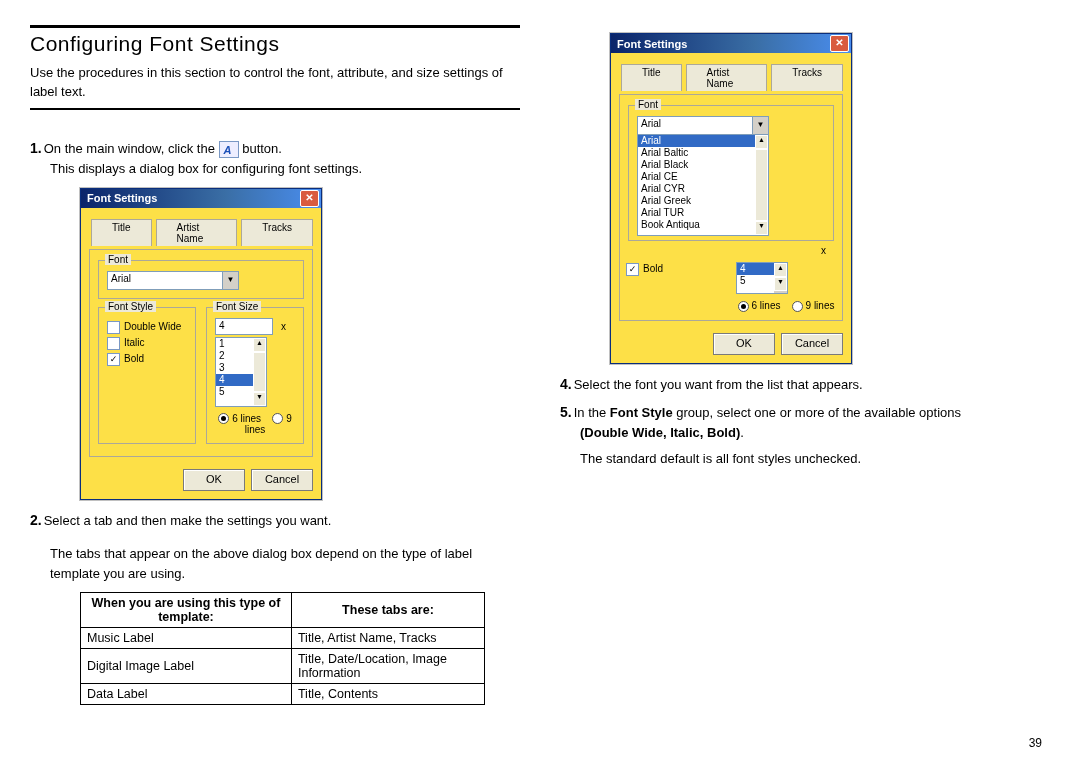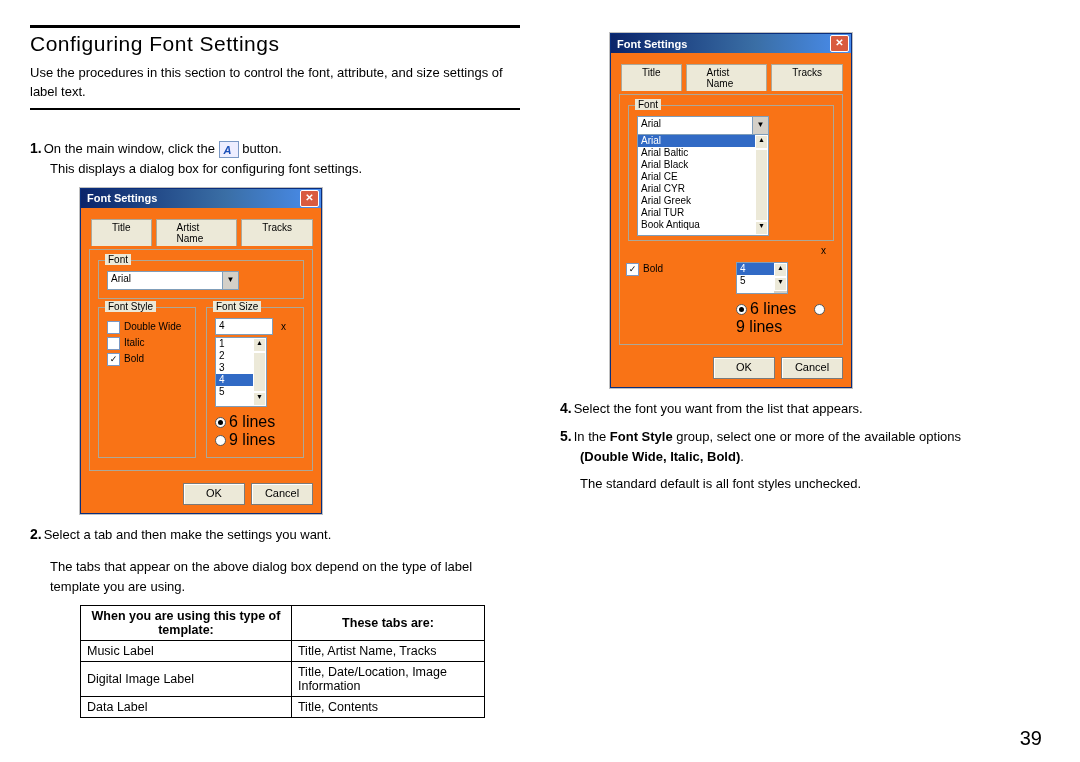--- a/index.html
+++ b/index.html
@@ -72,21 +72,21 @@
     font-size: 11px;
     font-style: italic;
     position: absolute;
     left: 4px;
     top: 0px;
   }
   
   .dialog {
     width: 240px;
     border: 1px solid #0a2e7c;
-    background: #f97316;
+    background: #fde047;
     font-family: Tahoma, Arial, sans-serif;
     font-size: 11px;
     margin: 8px 0 10px 50px;
     box-shadow: 0 0 0 1px #c0c0c0;
   }
   .titlebar {
     background: linear-gradient(to right, #0a246a, #3a6ea5 60%, #4a8ef0);
     color: #fff;
     height: 19px;
     display: flex;
@@ -234,22 +234,23 @@
     background: #fff;
     font-size: 10px;
     padding: 0 3px;
     line-height: 14px;
   }
   .x-label {
     font-size: 10px;
     margin-left: 8px;
   }
   .radiorow {
-    font-size: 16px;
+    font-size: 10px;
     margin-top: 6px;
+    text-align: center;
   }
   .radio {
     display: inline-block;
     width:9px;height:9px;border:1px solid #555;border-radius:50%;
     vertical-align: middle;margin-right:3px;background:#fff;
     position:relative;
   }
   .radio.checked::after{
     content:"";position:absolute;left:2px;top:2px;width:5px;height:5px;background:#000;border-radius:50%;
   }
@@ -313,21 +314,21 @@
     height: 12px;border:1px solid #fff;background:#ece9d8;font-size:7px;text-align:center;
   }
   .fontlist .flscroll .thumb { flex:1; background:#ece9d8; border:1px solid #fff;}
   .down-tri {
     display:inline-block;width:0;height:0;border-left:5px solid transparent;border-right:5px solid transparent;border-top:8px solid #000;vertical-align:middle;margin:0 2px;
   }
   .page-num {
     position: absolute;
     bottom: 12px;
     right: 38px;
-    font-size: 20px;
+    font-size: 12px;
   }
   .note-label { font-weight: bold; font-size: 13px; display:block; margin-top:4px;}
 </style>
 </head>
 <body>
 
 <div class="page">
 
   <div class="col">
     <div class="rule-thick"></div>

